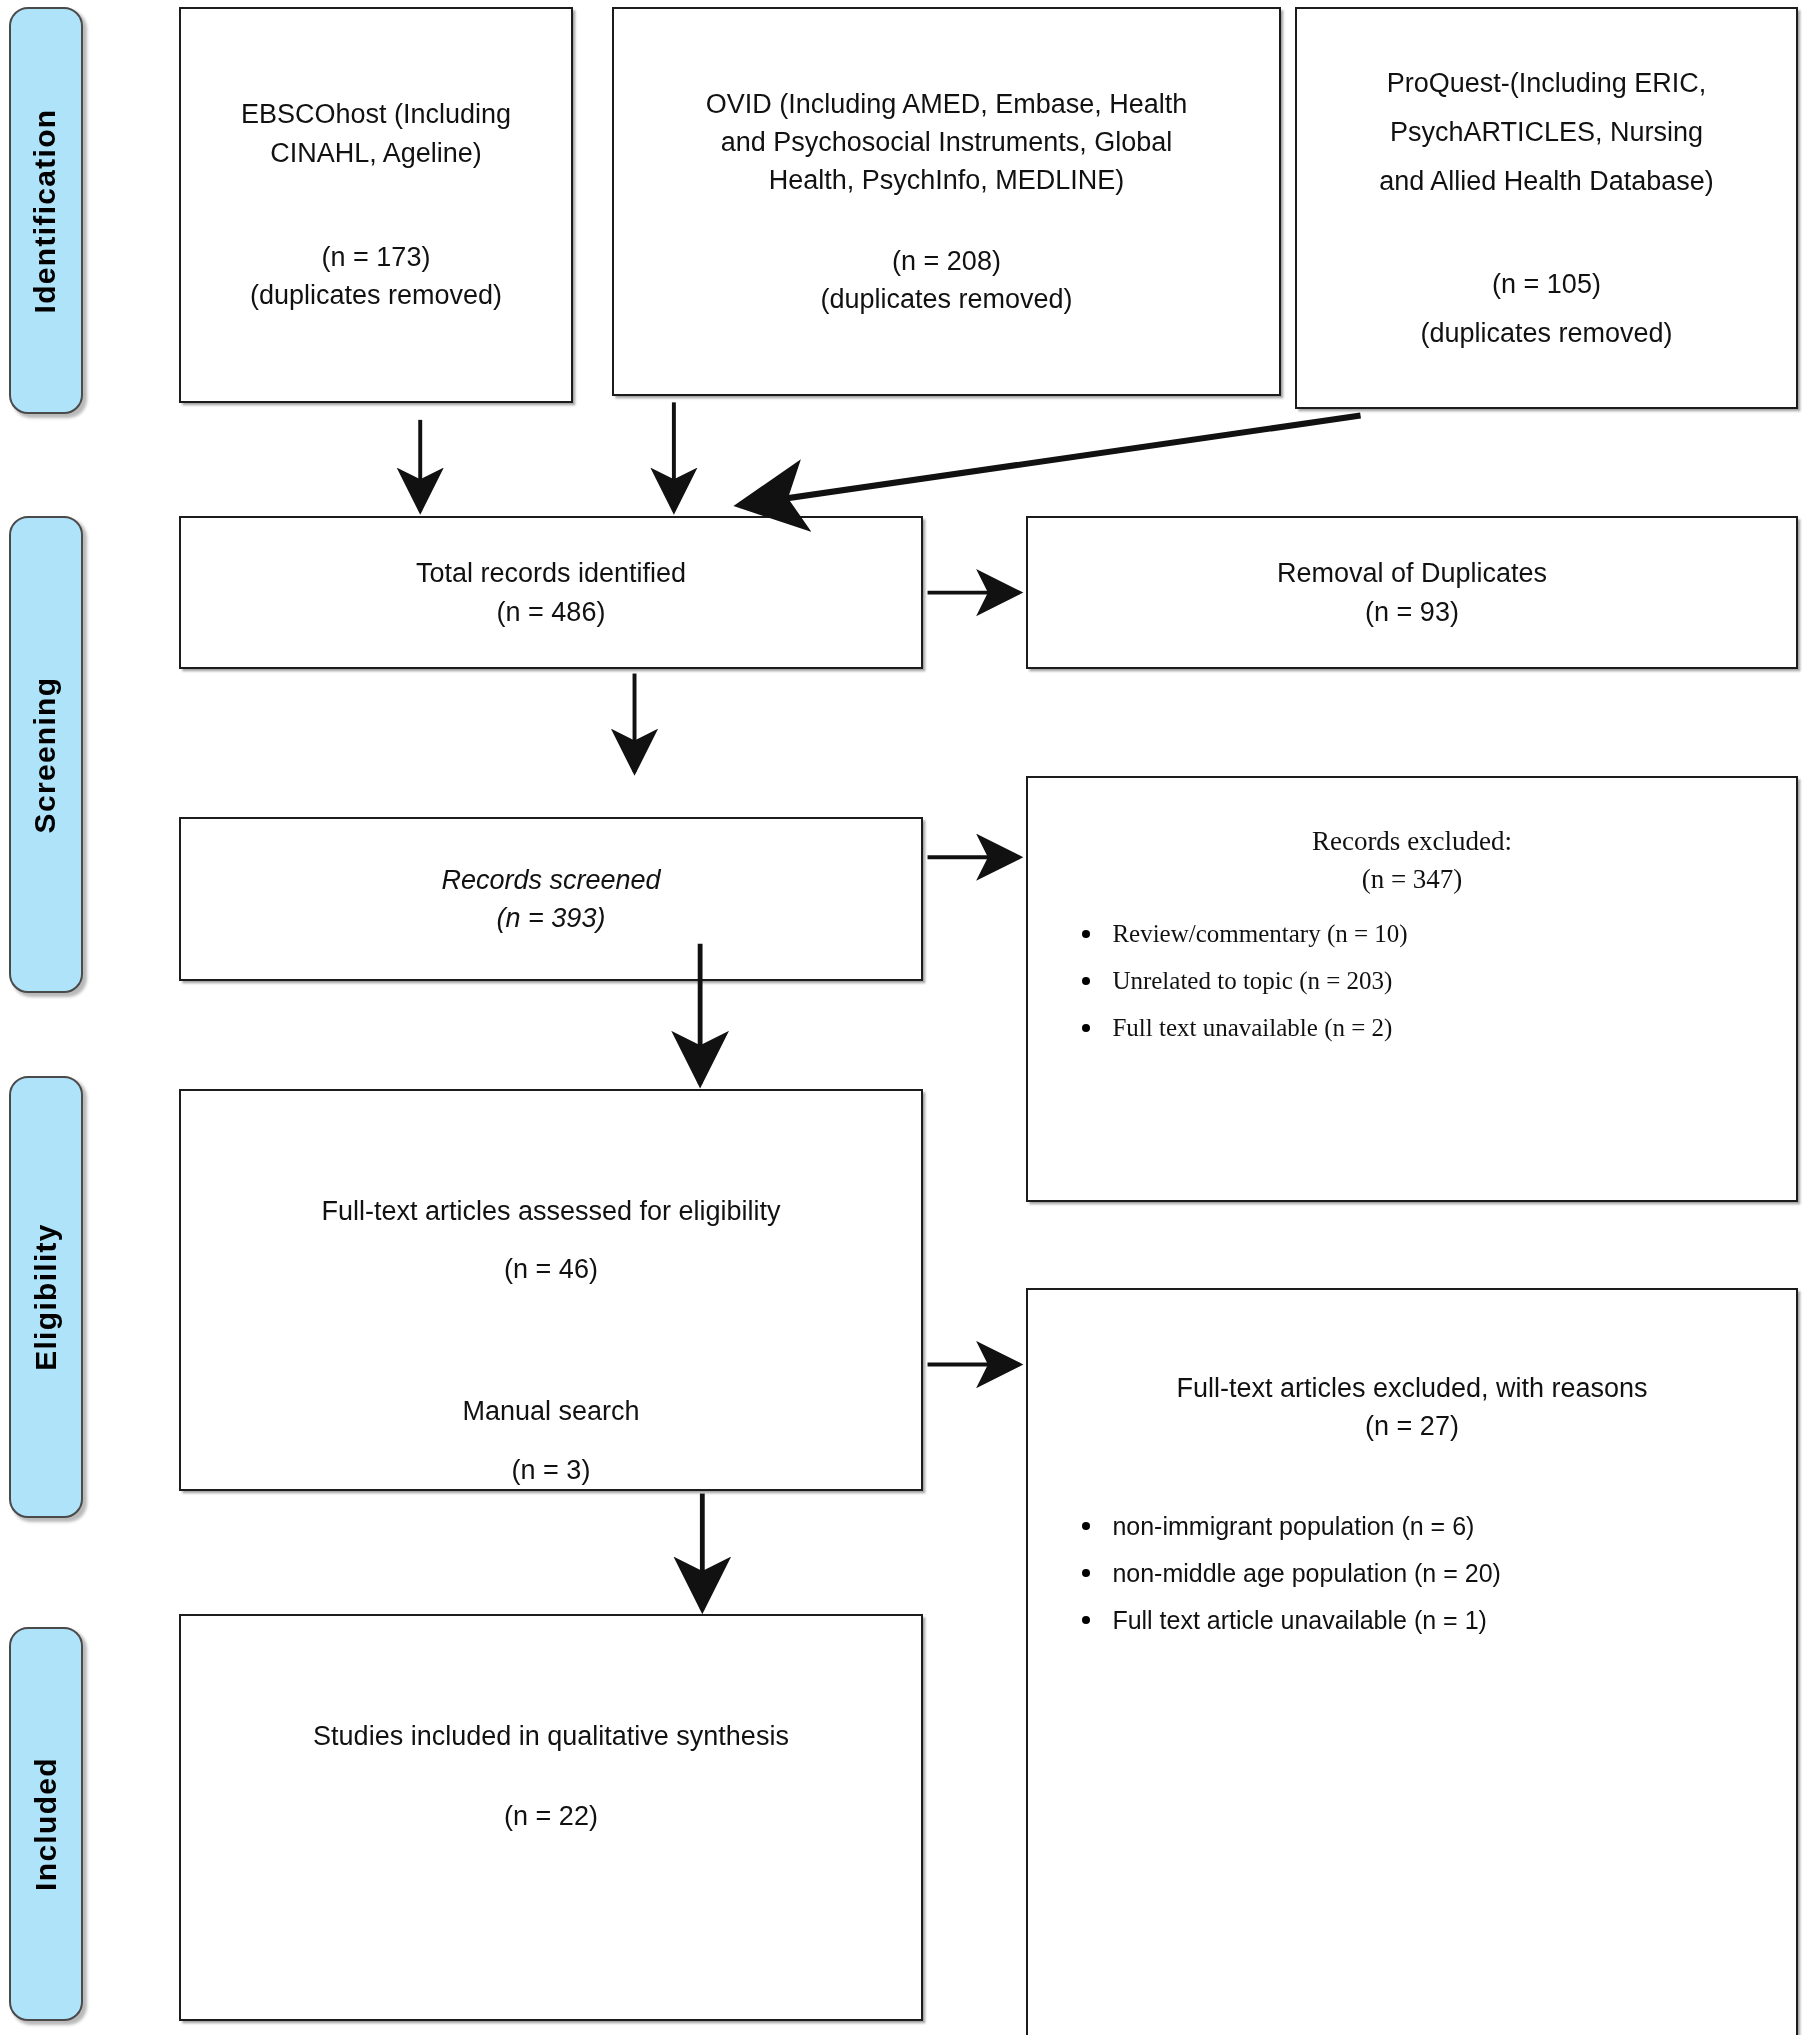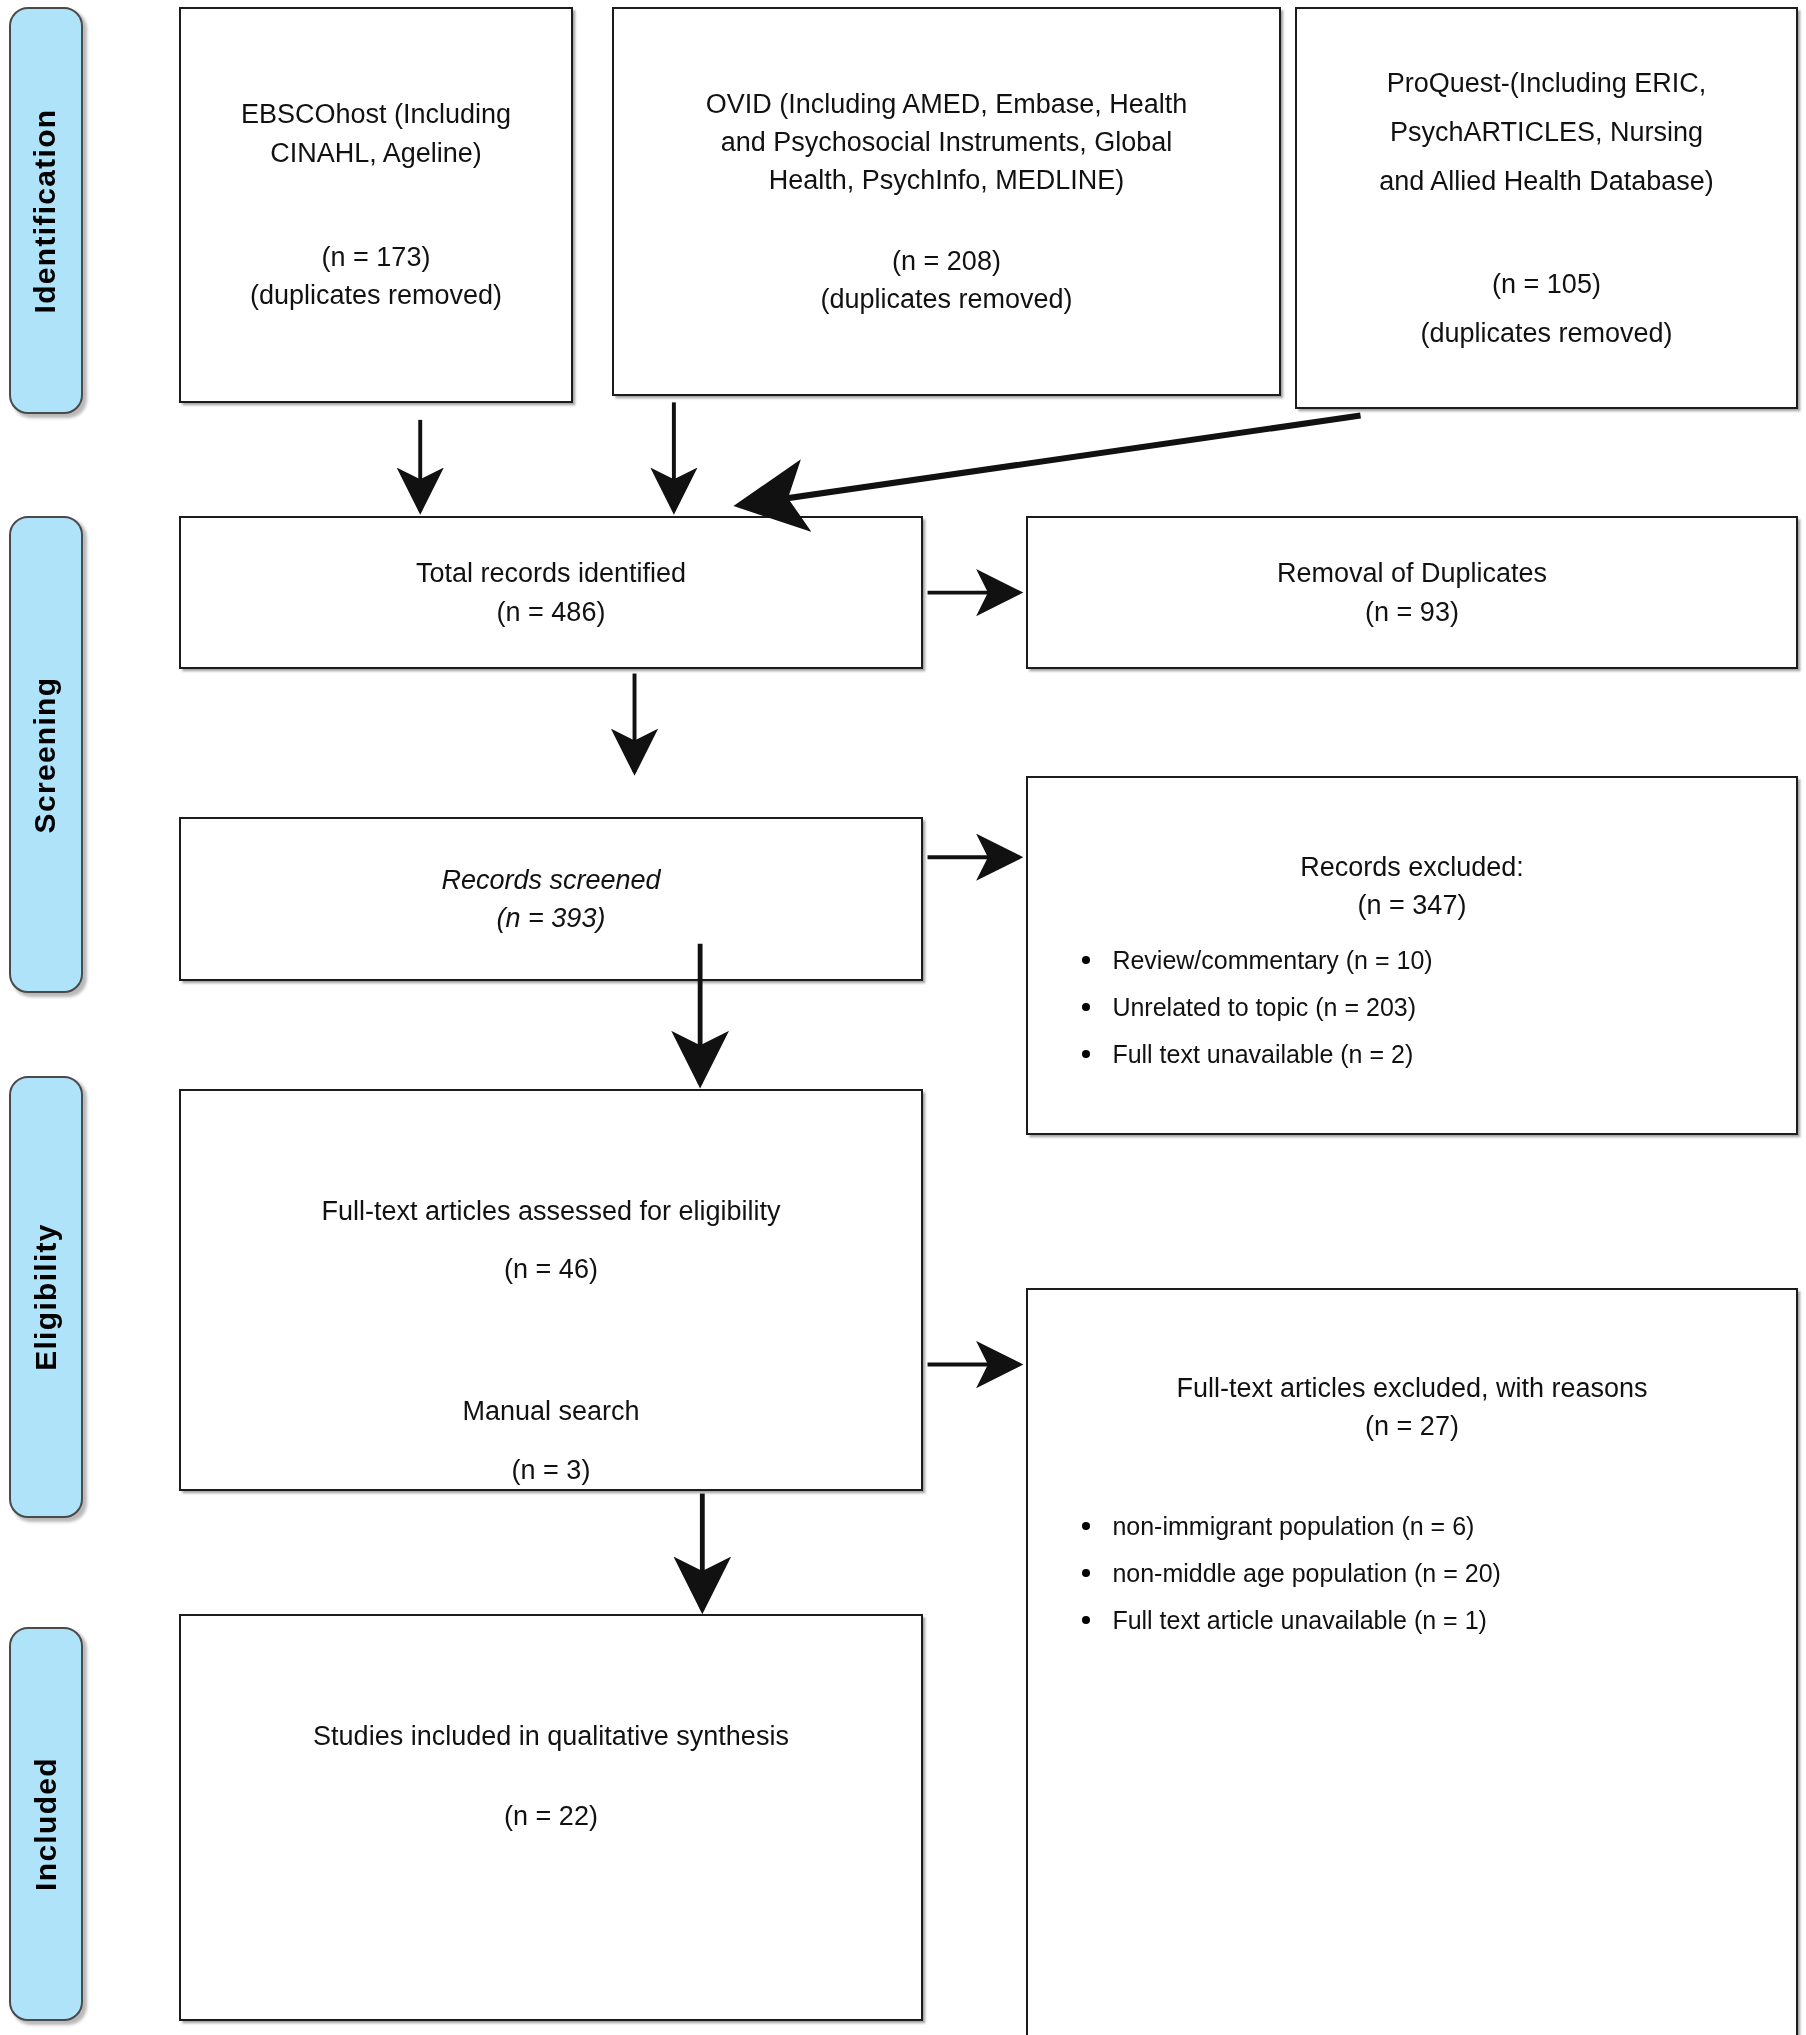--- a/index.html
+++ b/index.html
@@ -159,21 +159,21 @@
   <div class="flow-box" style="left:1026px; top:516px; width:772px; height:153px;">
     <div class="box-line">Removal of Duplicates</div>
     <div class="box-line">(n = 93)</div>
   </div>
 
   <div class="flow-box" style="left:179px; top:817px; width:744px; height:164px;font-style:italic;">
     <div class="box-line">Records screened</div>
     <div class="box-line">(n = 393)</div>
   </div>
 
-  <div class="flow-box align-start" style="left:1026px; top:776px; width:772px; height:359px; padding-top:70px;">
+  <div class="flow-box align-start" style="left:1026px; top:776px; width:772px; height:426px; padding-top:44px;font-family:Liberation Serif, serif;">
     <div class="box-line">Records excluded:</div>
     <div class="box-line">(n = 347)</div>
     <div class="spacer-sm"></div>
     <ul class="bullet-list">
       <li>Review/commentary (n = 10)</li>
       <li>Unrelated to topic (n = 203)</li>
       <li>Full text unavailable (n = 2)</li>
     </ul>
   </div>
 

